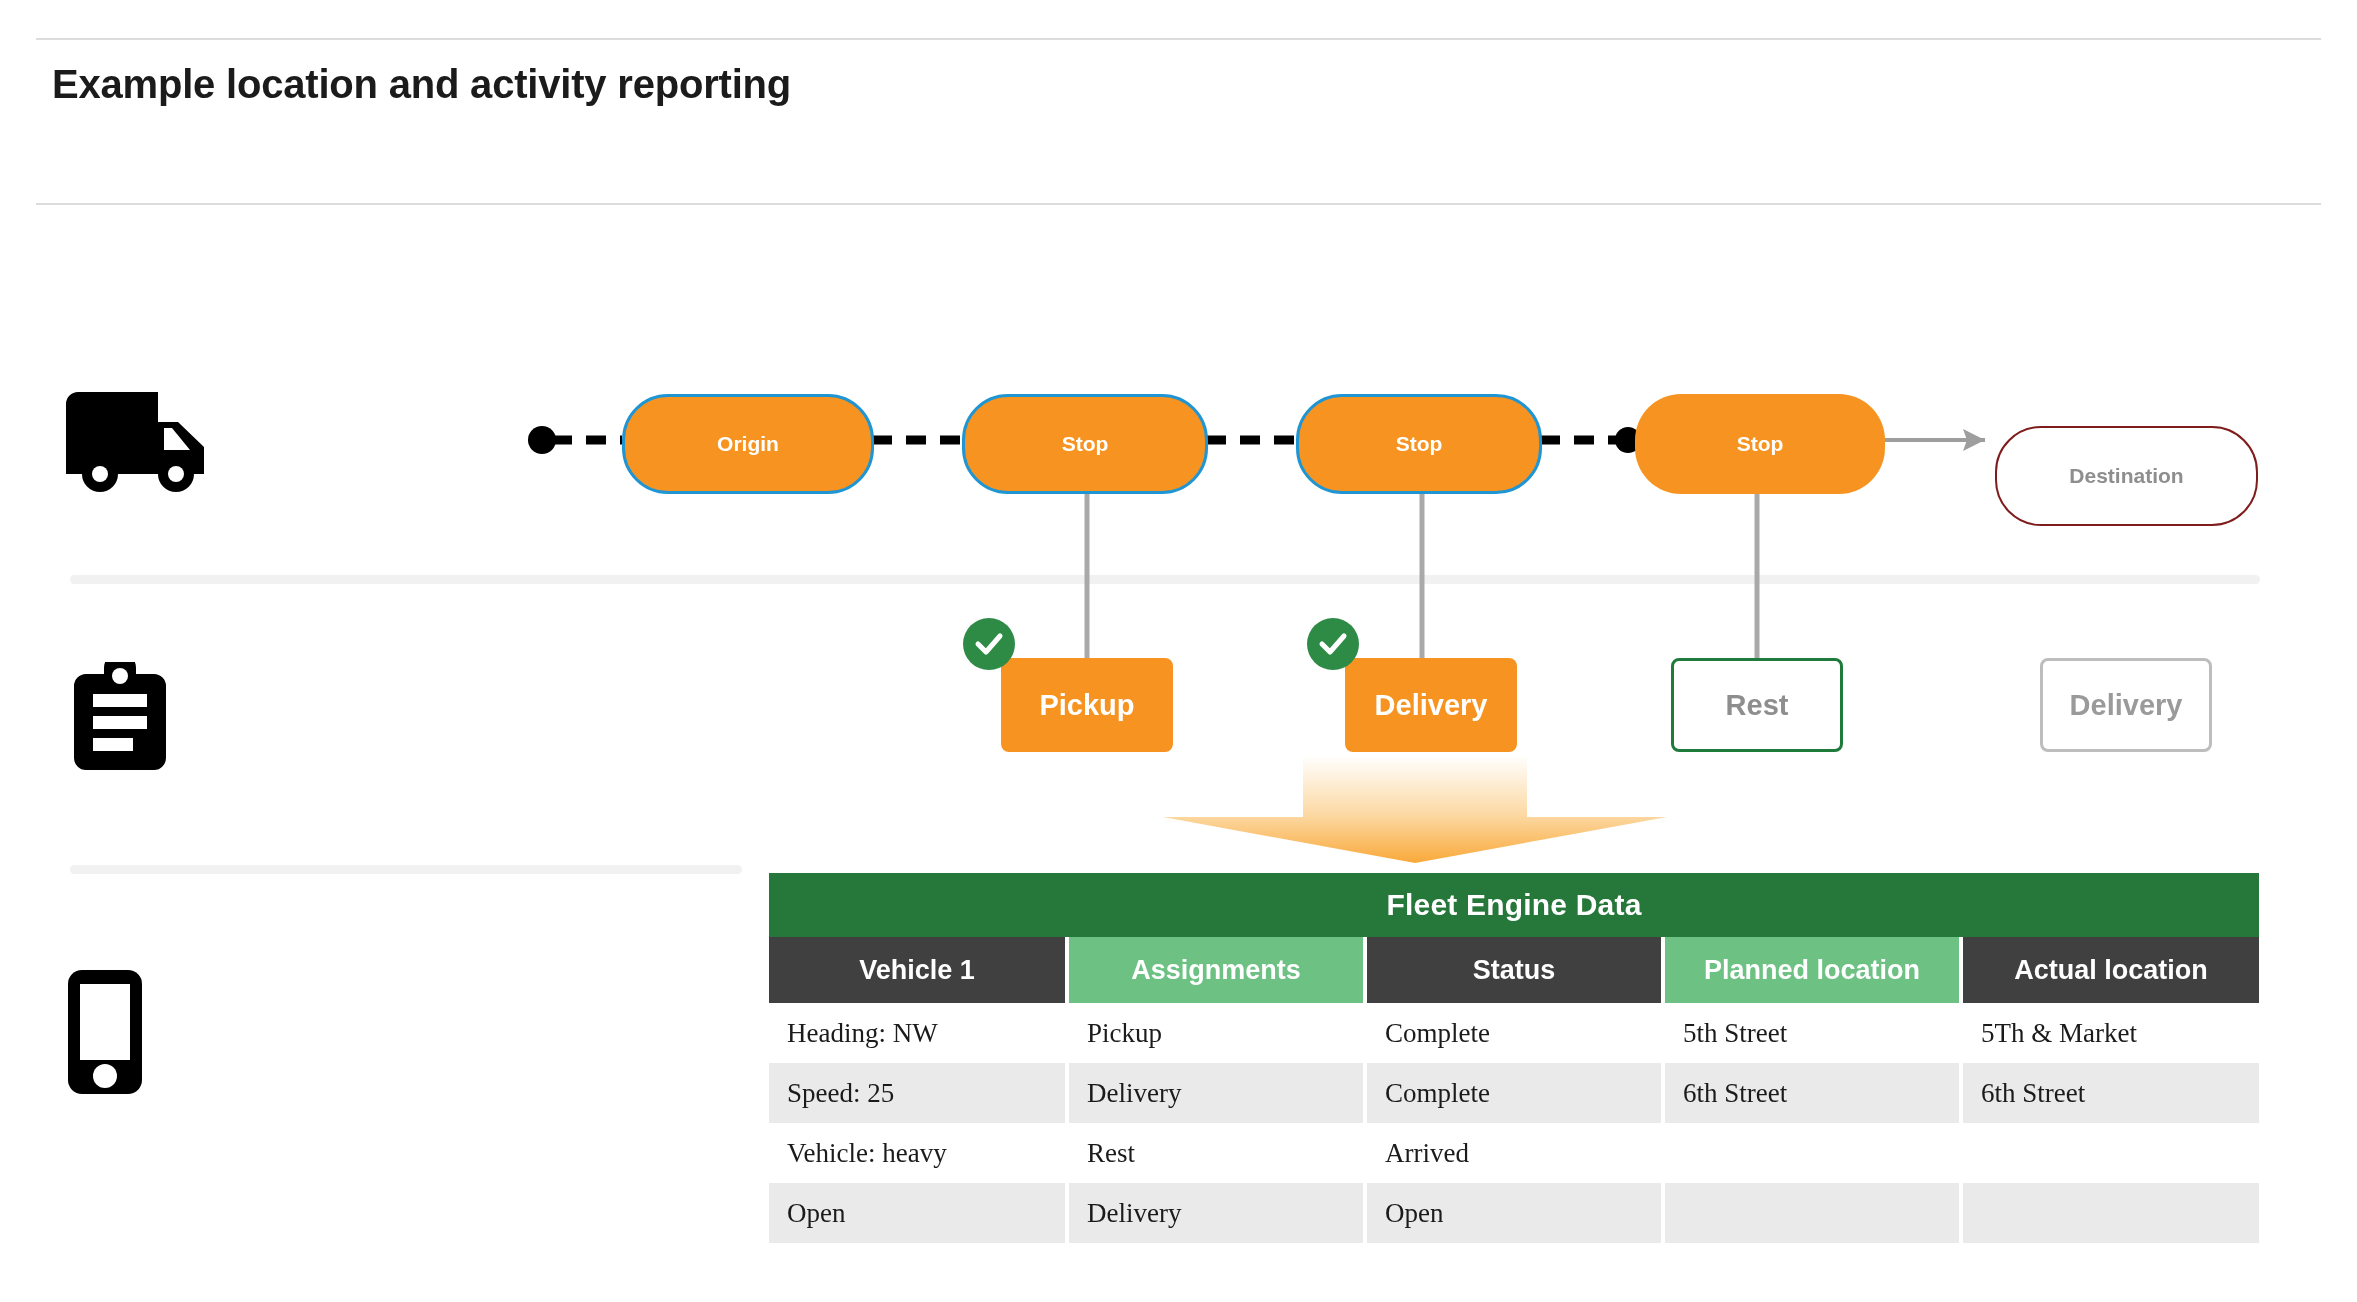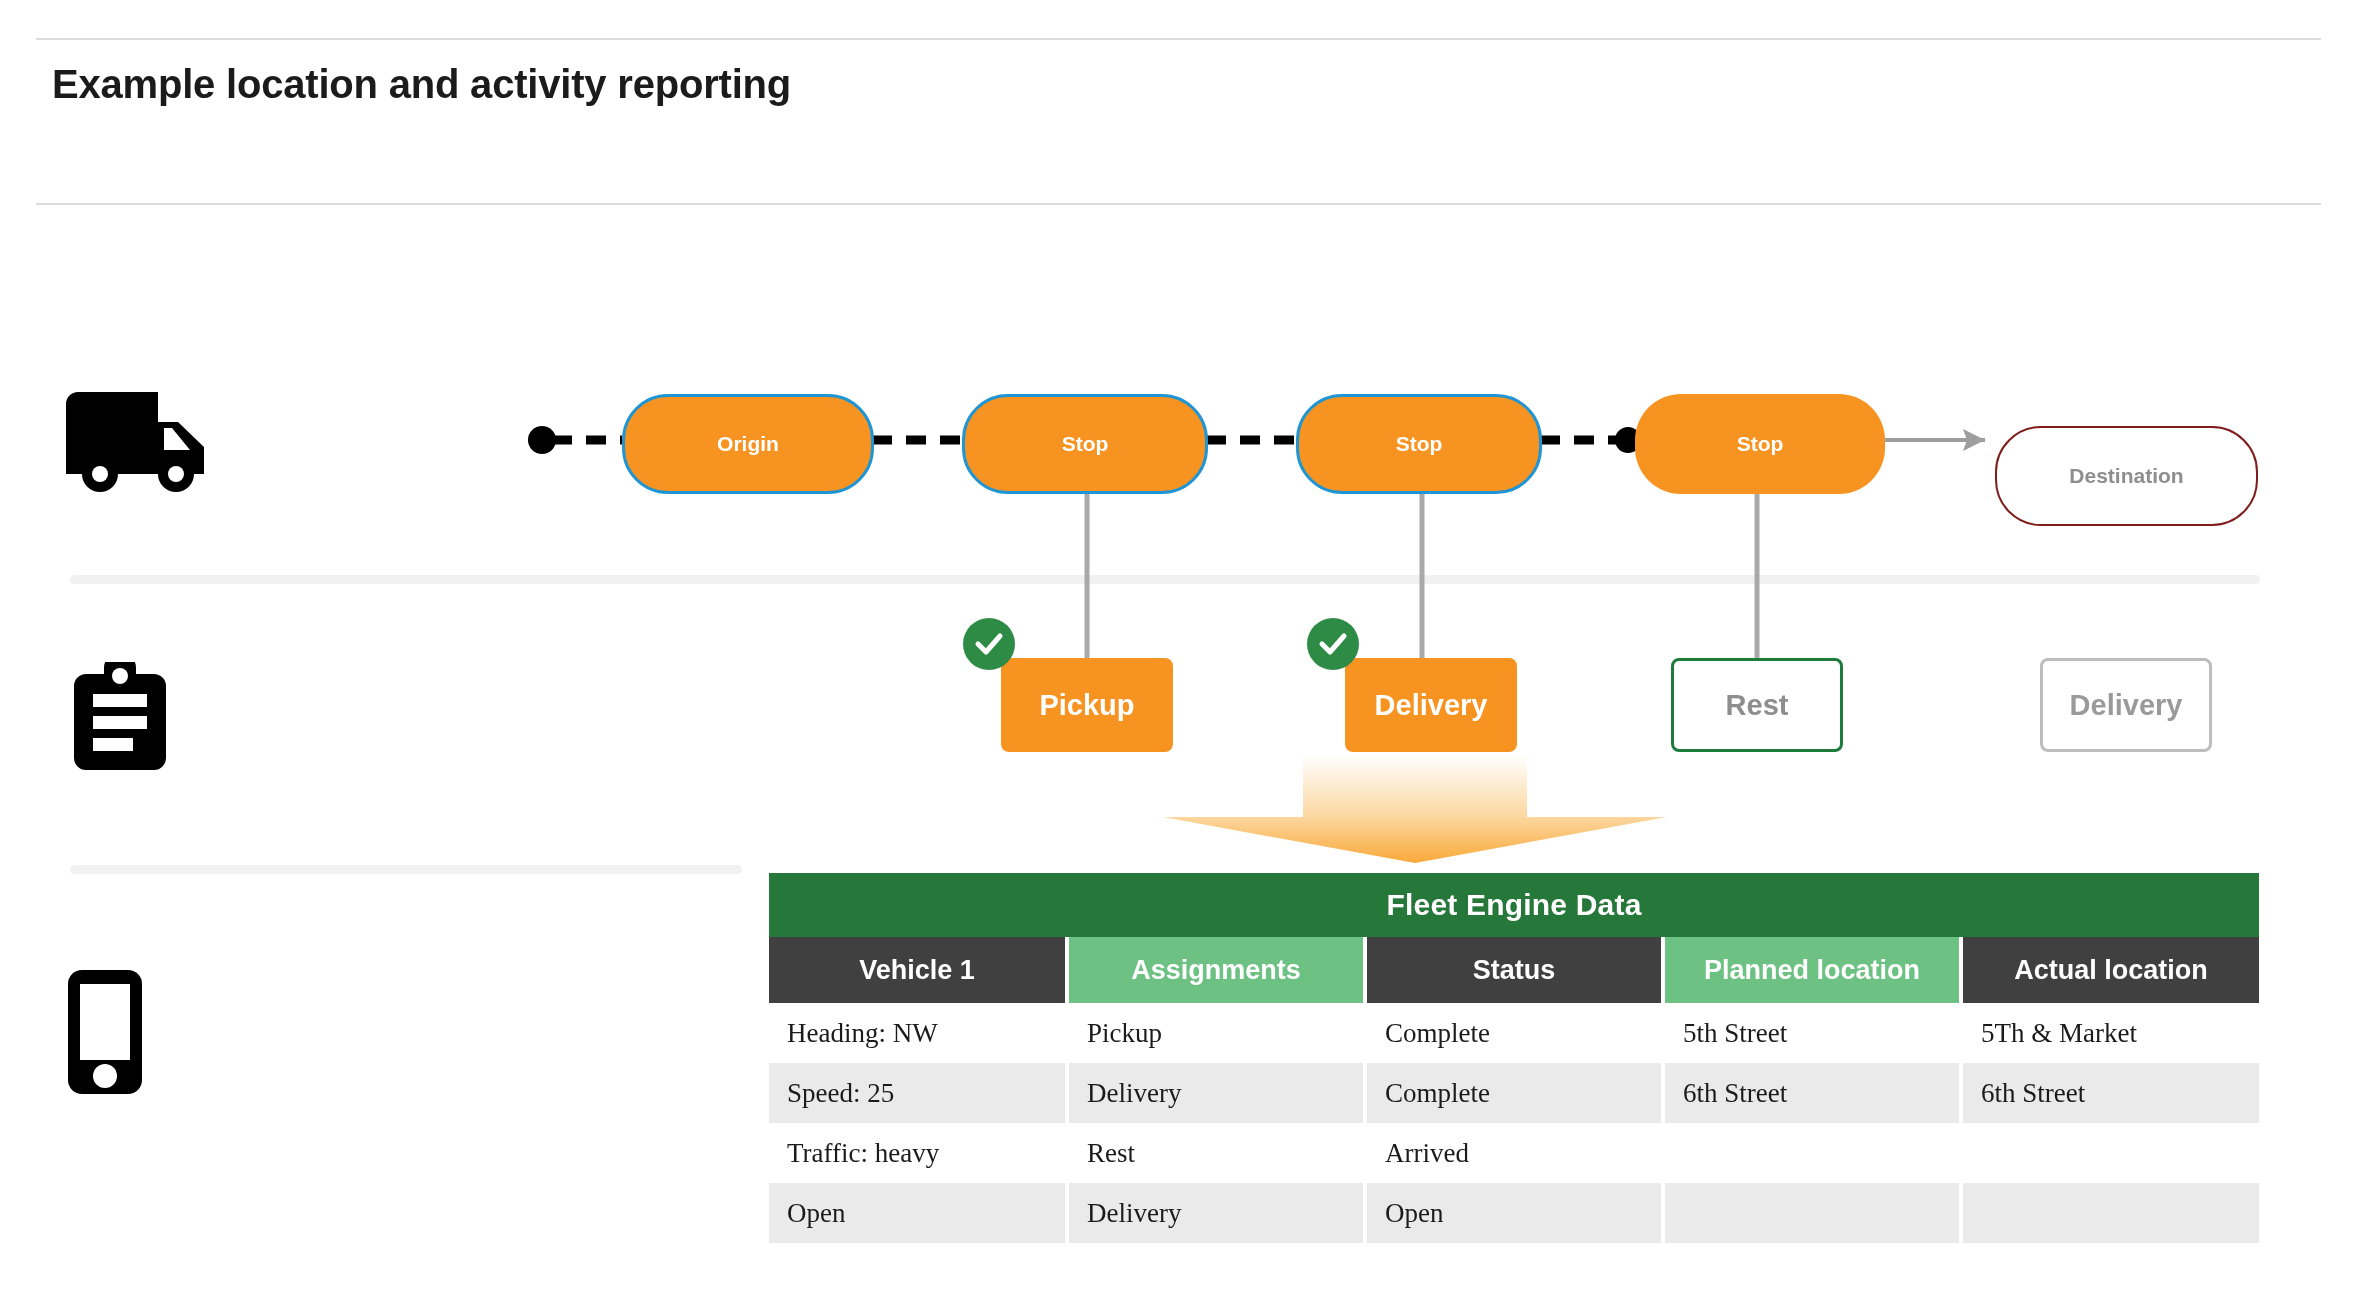--- a/index.html
+++ b/index.html
@@ -332,21 +332,21 @@
         <td>5Th &amp; Market</td>
       </tr>
       <tr class="even">
         <td>Speed: 25</td>
         <td>Delivery</td>
         <td>Complete</td>
         <td>6th Street</td>
         <td>6th Street</td>
       </tr>
       <tr class="odd">
-        <td>Traffic: heavy</td>
+        <td>Vehicle: heavy</td>
         <td>Rest</td>
         <td>Arrived</td>
         <td></td>
         <td></td>
       </tr>
       <tr class="even">
         <td>Open</td>
         <td>Delivery</td>
         <td>Open</td>
         <td></td>

